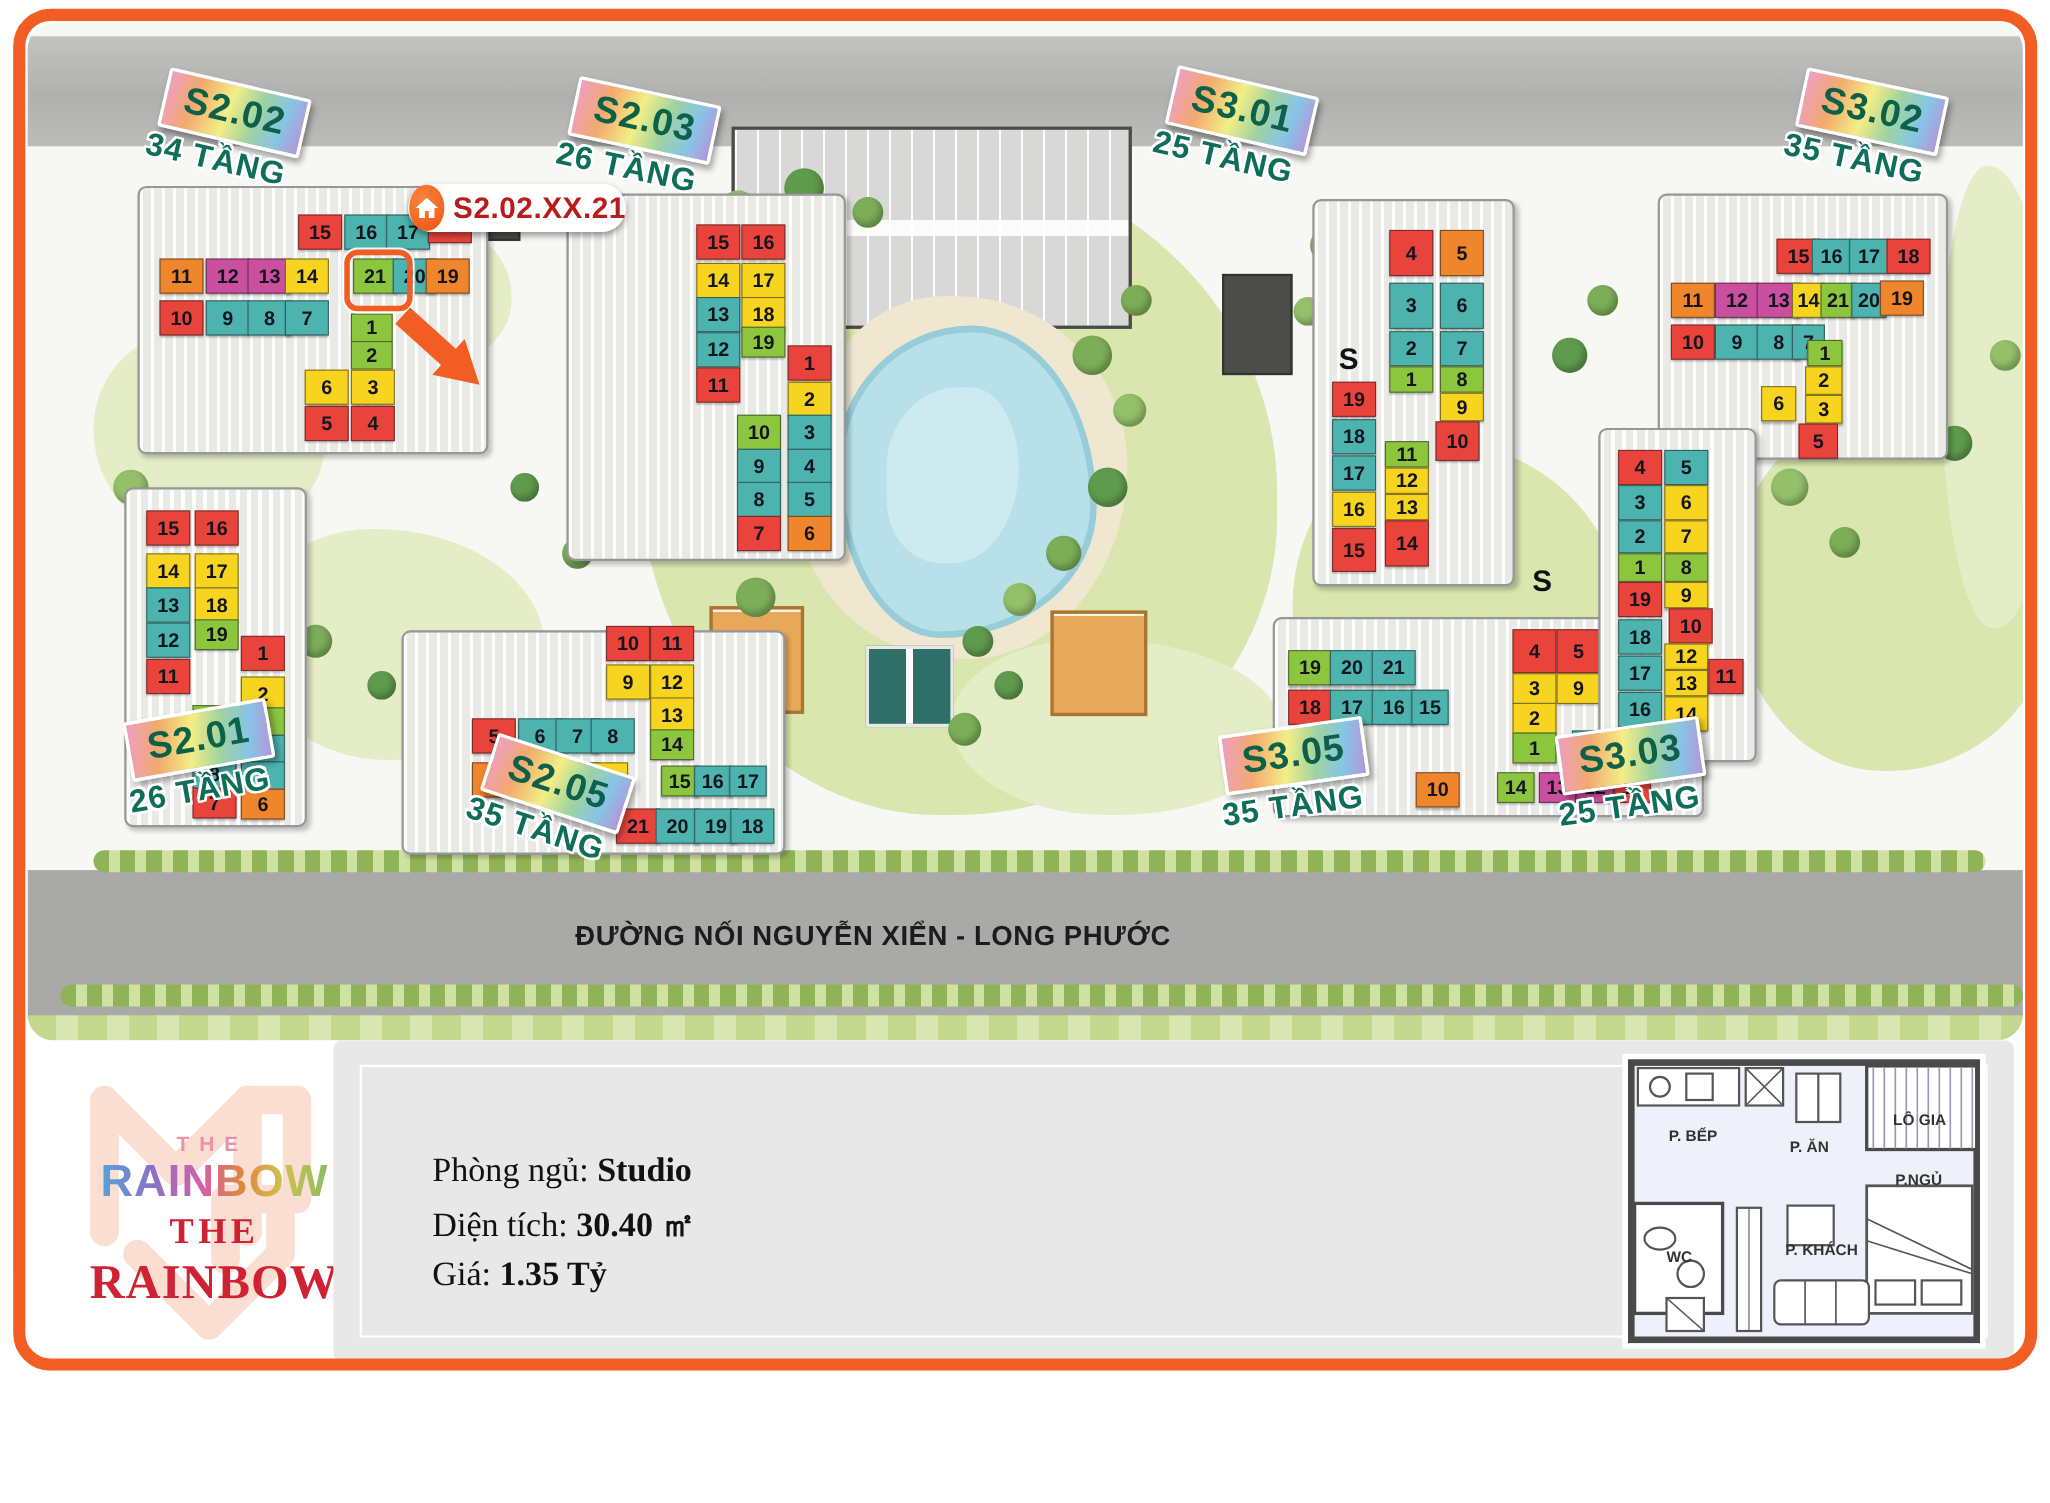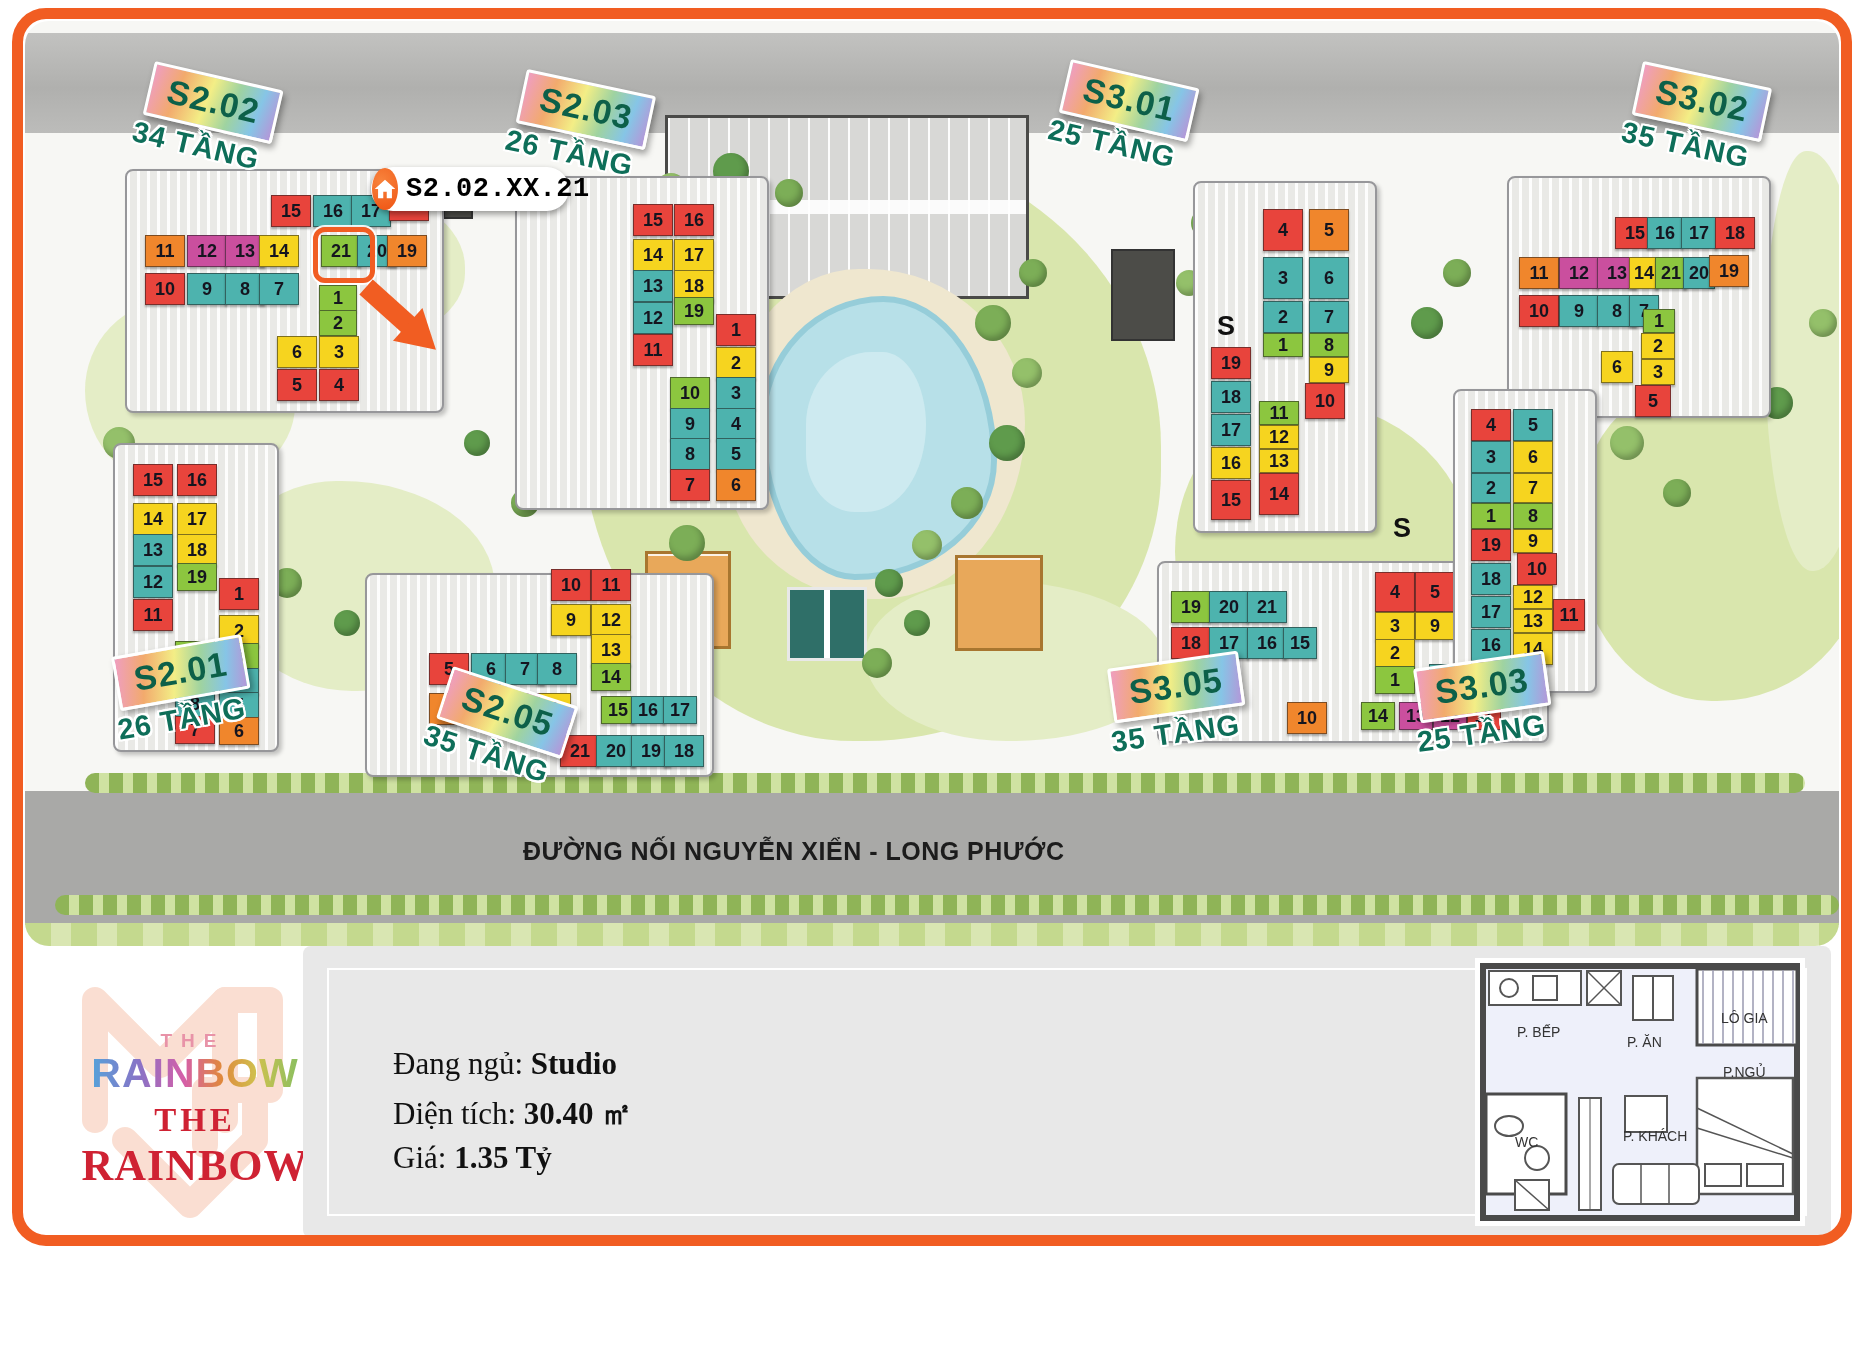--- a/index.html
+++ b/index.html
@@ -50,21 +50,21 @@
              box-shadow:3px 4px 6px rgba(0,0,0,.35);
              font-weight:800;font-size:34px;color:#0d6049;letter-spacing:1px;}
   .label-floors{margin-top:2px;margin-left:-14px;font-weight:900;font-size:29px;color:#0e6e59;letter-spacing:1px;
        text-shadow:-2px -2px 0 #fff,2px -2px 0 #fff,-2px 2px 0 #fff,2px 2px 0 #fff,0 -2px 0 #fff,0 2px 0 #fff,-2px 0 0 #fff,2px 0 0 #fff;}
   .annot-s{position:absolute;font-weight:900;font-size:27px;color:#111;z-index:25;}
   
   #unit-badge{position:absolute;left:346px;top:146px;width:198px;height:44px;background:#fff;border-radius:24px;
               box-shadow:0 3px 6px rgba(0,0,0,.4);display:flex;align-items:center;z-index:45;}
   #badge-circle{width:42px;height:42px;border-radius:50%;background:radial-gradient(circle at 35% 30%,#f8833c,#ef5312);
                 margin-left:1px;display:flex;align-items:center;justify-content:center;}
-  #badge-text{font-weight:800;font-size:27px;color:#000000;margin-left:8px;letter-spacing:.5px;font-family:Liberation Mono, monospace;}
+  #badge-text{font-weight:800;font-size:27px;color:#b91c1c;margin-left:8px;letter-spacing:.5px;}
   #hl-ring{position:absolute;left:288px;top:206px;width:52px;height:46px;border:5px solid #f15d22;border-radius:12px;
            box-shadow:0 0 0 2px rgba(255,255,255,.9);z-index:42;}
   #arrow-svg{position:absolute;left:320px;top:250px;width:120px;height:120px;z-index:42;}
   
   #footer{position:absolute;left:25px;top:946px;width:1814px;height:292px;background:#fff;}
   #logo{position:absolute;left:30px;top:4px;width:270px;height:284px;}
   #logo-mark{position:absolute;left:0;top:-10px;opacity:.55;}
   .logo-the{position:absolute;left:58px;top:80px;width:160px;text-align:center;font-weight:bold;font-size:19px;
             letter-spacing:9px;color:#e893a8;}
   .logo-rainbow{position:absolute;left:30px;top:100px;width:220px;text-align:center;font-weight:900;font-size:41px;
@@ -76,21 +76,21 @@
              font-weight:bold;font-size:44px;color:#cf2233;letter-spacing:1px;}
   #panel{position:absolute;left:278px;top:0px;width:1528px;height:292px;background:#e8e8e8;border-radius:8px;}
   #panel-inner{position:absolute;left:24px;top:22px;right:24px;bottom:22px;border:2px solid #fff;}
   #panel-title{position:absolute;left:88px;top:22px;font-family:"Liberation Serif",serif;font-weight:bold;
                font-size:47px;color:#f4511e;letter-spacing:1px;}
   .spec-row{position:absolute;left:90px;font-family:"Liberation Serif",serif;font-size:31px;color:#111;}
   .spec-row b{font-weight:bold;}
   #desc-box{position:absolute;left:540px;top:96px;width:566px;min-height:146px;background:#fff;border-radius:22px;
             padding:14px 22px;font-family:"Liberation Serif",serif;font-size:27.5px;line-height:1.42;color:#111;}
   #floorplan{position:absolute;left:1172px;top:12px;width:330px;height:268px;background:#fff;}
-  .fp-label{position:absolute;font-size:14px;color:#333;font-weight:normal;white-space:nowrap;}
+  .fp-label{position:absolute;font-size:14px;color:#333;font-weight:bold;white-space:nowrap;}
 </style>
 </head>
 <body>
 
 <div id="canvas">
 
   <div id="plan">
     <div class="top-band"></div>
 
     <div class="park" style="left:556px;top:120px;width:580px;height:600px;"></div>
@@ -370,21 +370,21 @@
       <div class="logo-the">THE</div>
       <div class="logo-rainbow">RAINBOW</div>
       <div class="logo-the2">THE</div>
       <div class="logo-rainbow2">RAINBOW</div>
     </div>
 
     <div id="panel">
       <div id="panel-inner"></div>
 
       <div class="spec-row" style="top:100px;">
-        <span>Đang ngủ: </span><b>Studio</b>
+        <span>Phòng ngủ: </span><b>Studio</b>
       </div>
       <div class="spec-row" style="top:147px;">
         <span>Diện tích: </span><b>30.40 ㎡</b>
       </div>
       <div class="spec-row" style="top:194px;">
         <span>Giá: </span><b>1.35 Tỷ</b>
       </div>
 
 
       <div id="floorplan">

